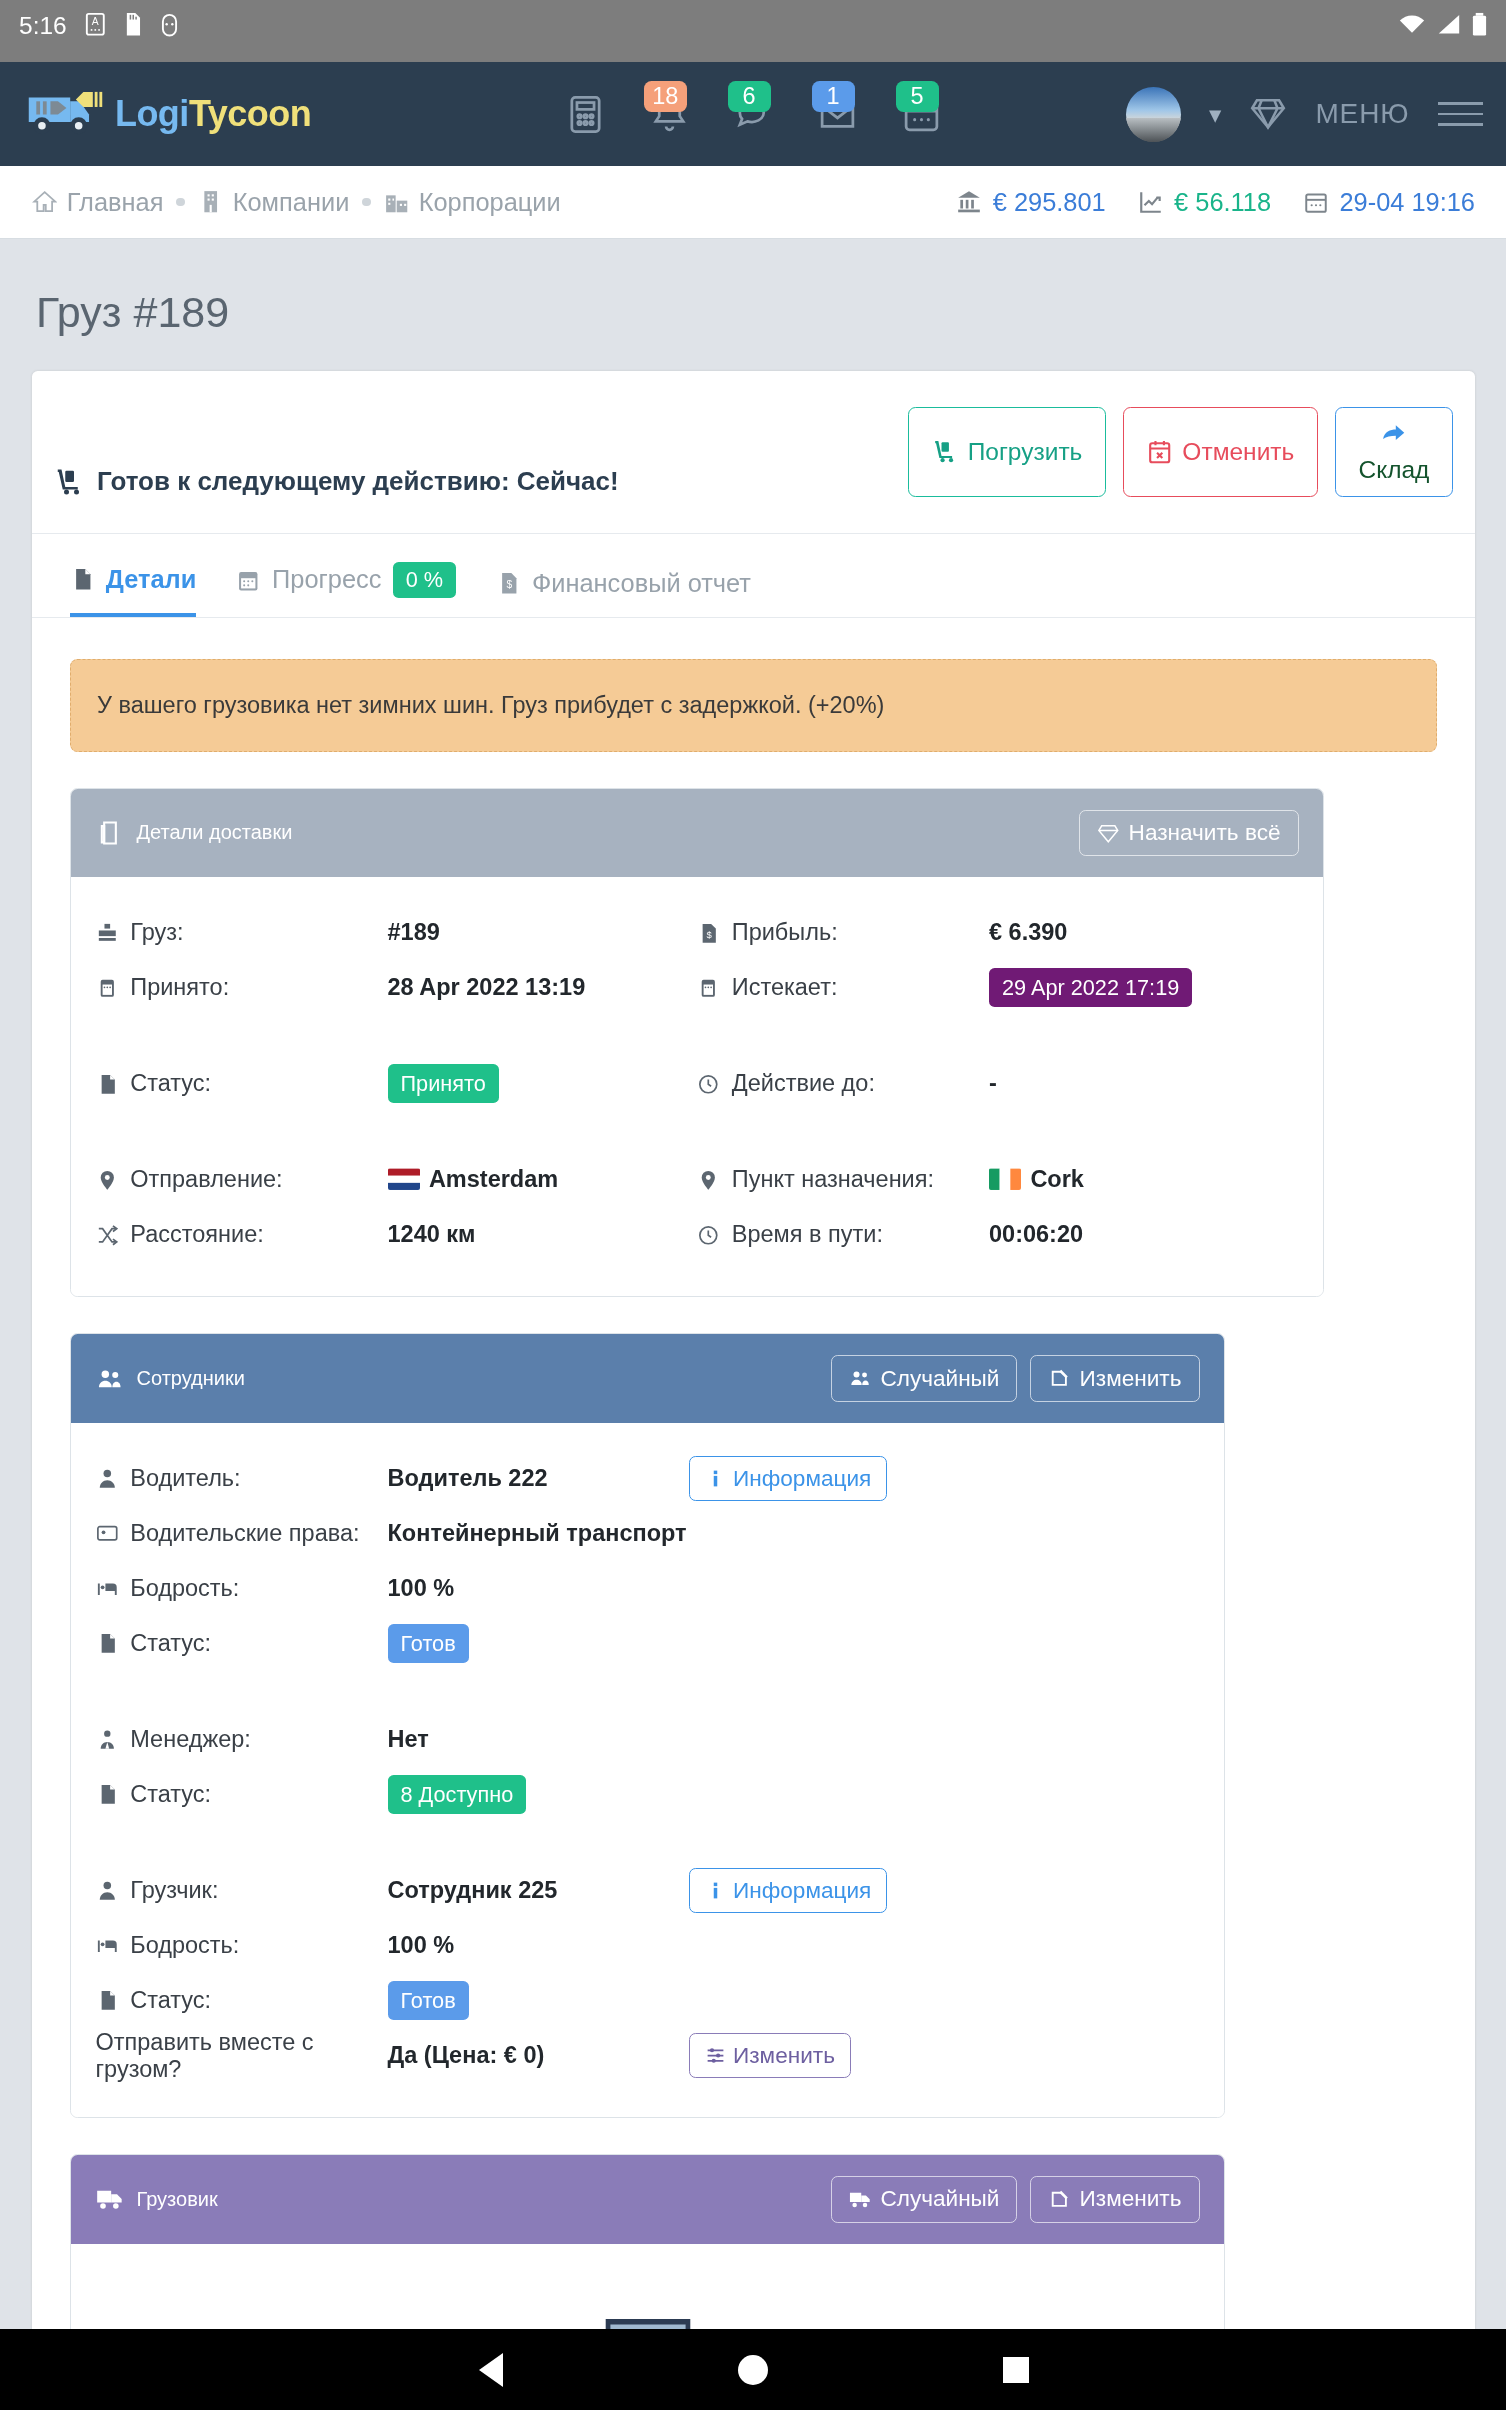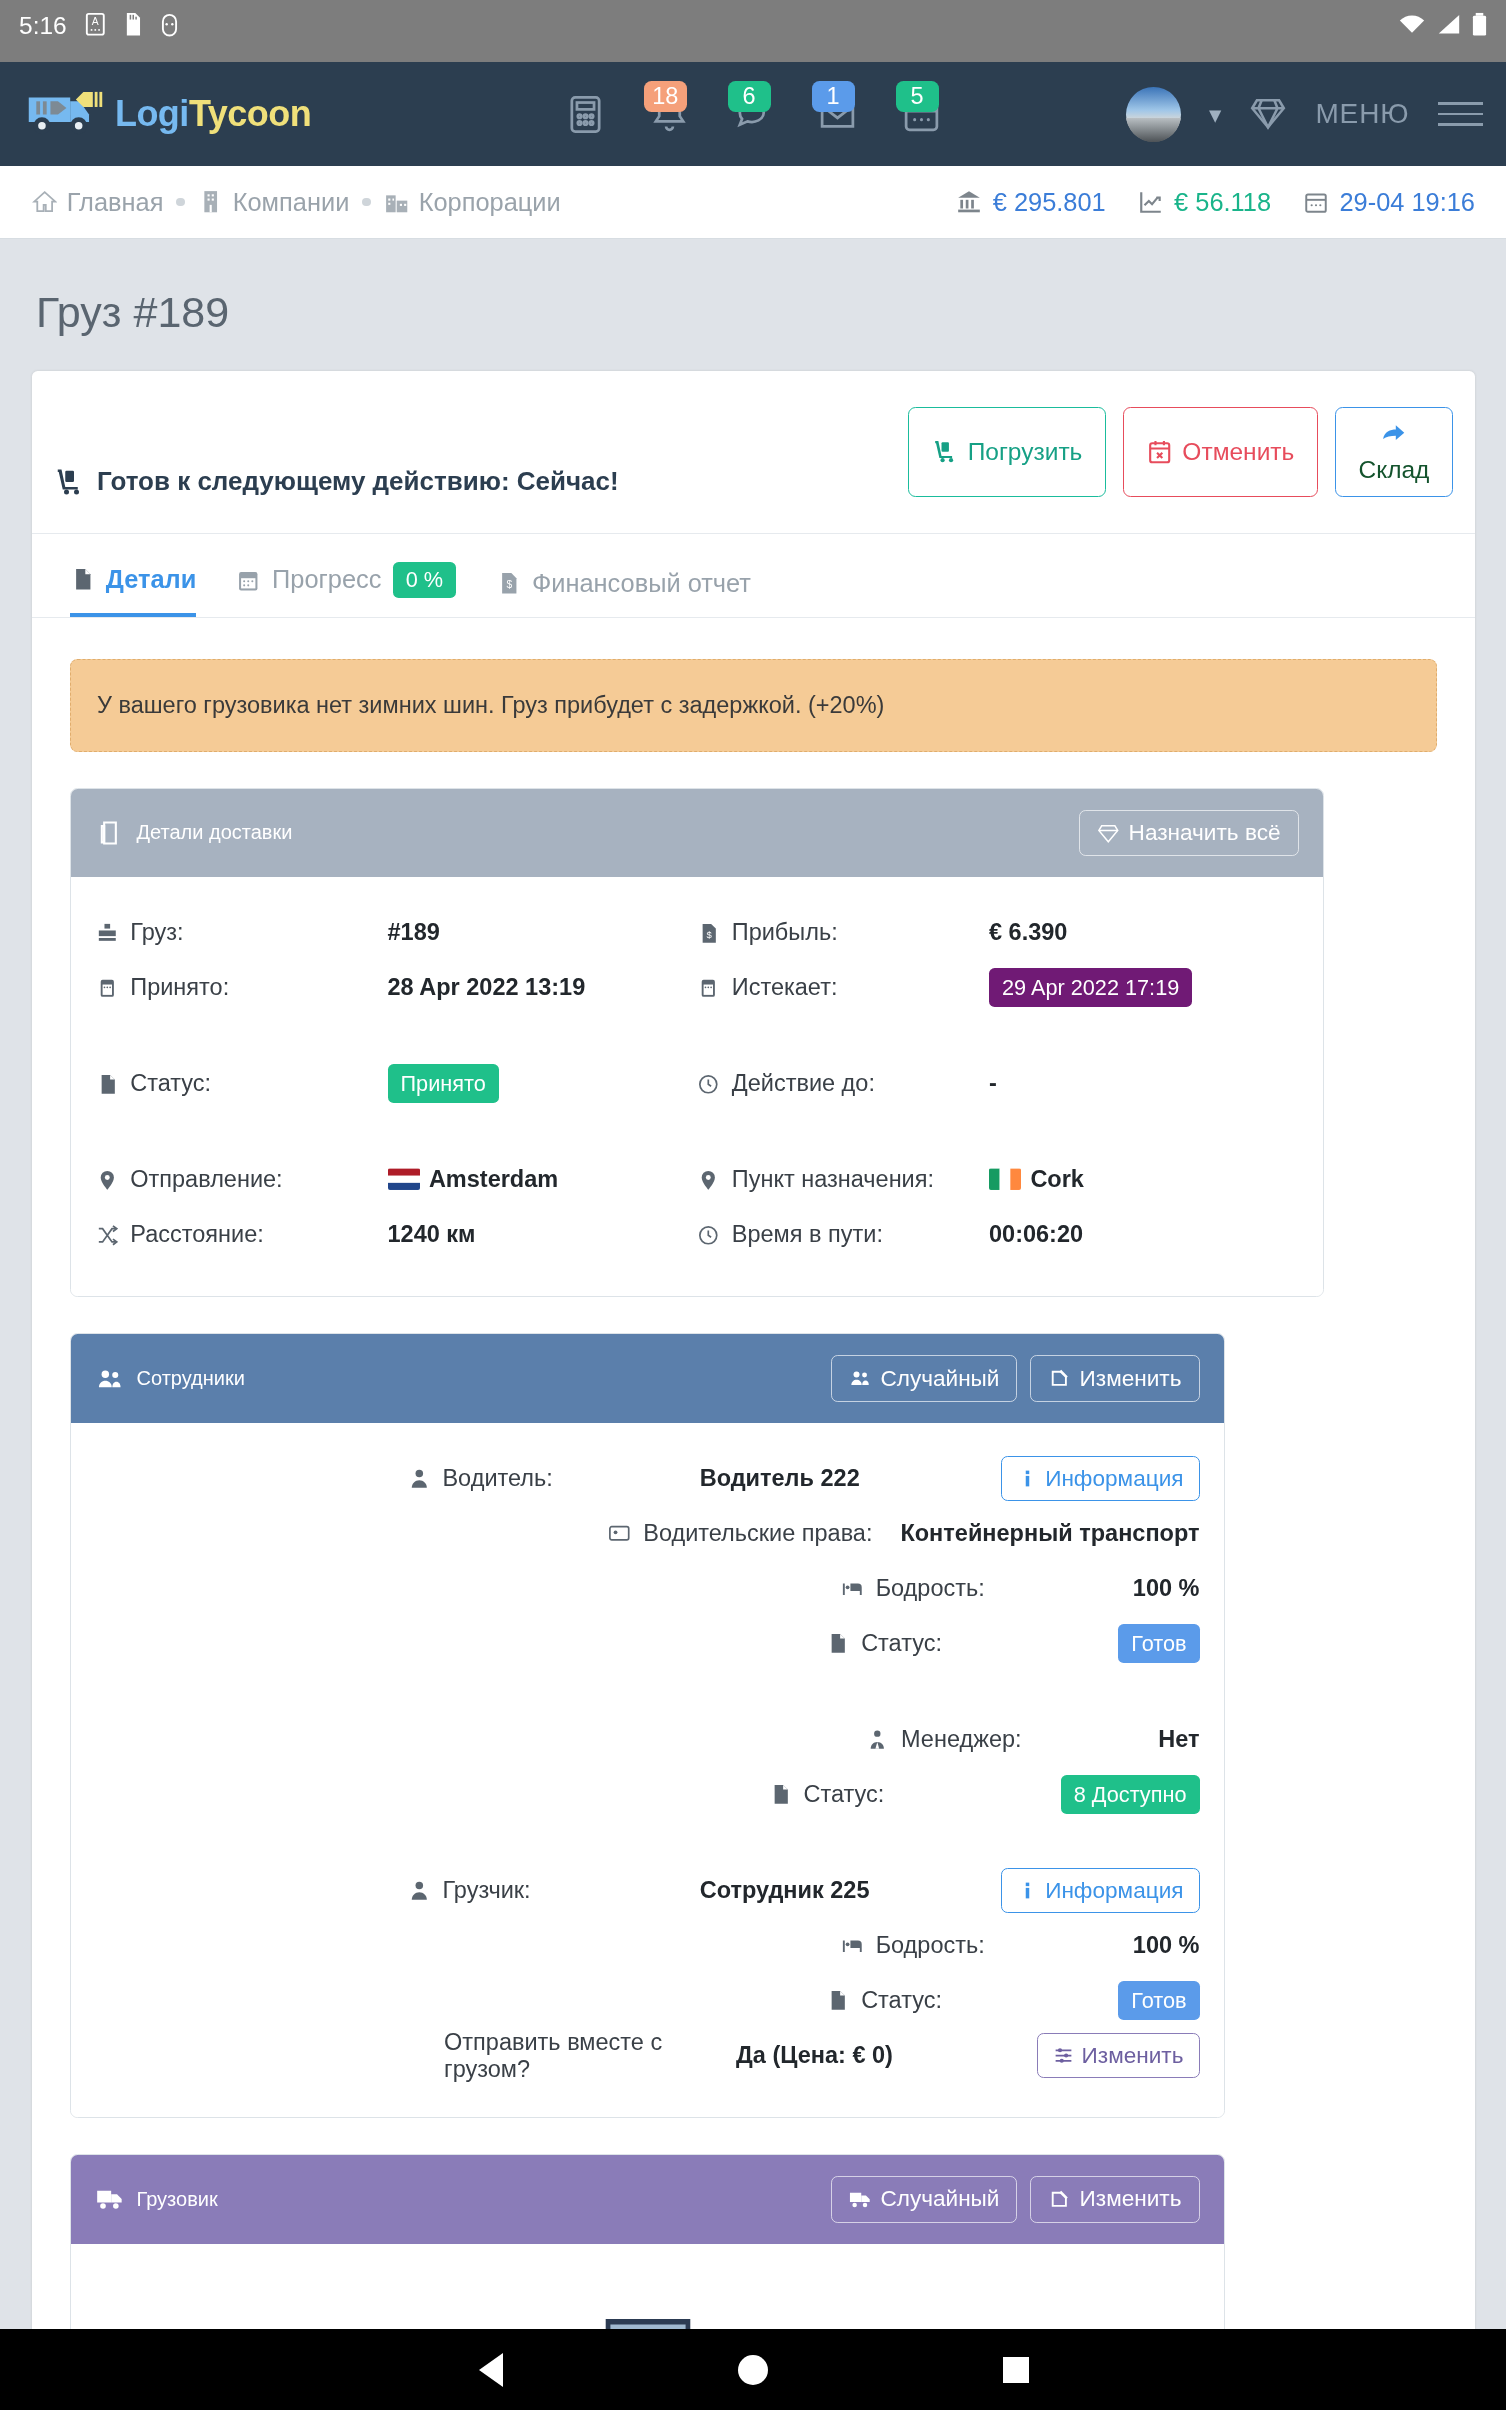--- a/index.html
+++ b/index.html
@@ -111,21 +111,21 @@
   .hbtn {
     display: flex; align-items: center; gap: 8.5px; border: 1.9px solid rgba(255,255,255,.65);
     color: #fff; background: transparent; border-radius: 6.6px; padding: 9.4px 17px;
     font-size: 22.6px; cursor: pointer;
   }
   .hbtn svg { width: 22.6px; height: 22.6px; fill: #fff; }
   .hd-grey { background: #a7b2c0; }
   .hd-blue { background: #5b7fab; }
   .hd-purple { background: #8a7cb8; }
   .card-body { background: #fff; padding: 28px 24.5px 34px 24.5px; }
-  .row { display: flex; align-items: center; min-height: 55px; justify-content: flex-end; }
+  .row { display: flex; align-items: center; min-height: 55px; }
   .col { display: flex; align-items: center; width: 50%; }
   .lbl { display: flex; align-items: center; gap: 12.2px; font-size: 23.5px; color: #3a4047; width: 292px; }
   .lbl svg { width: 22.6px; height: 22.6px; fill: #5c6670; flex: none; }
   .val { font-size: 23.5px; font-weight: bold; color: #22272c; }
   .gap { height: 41px; }
   .tag { color: #fff; font-size: 21.7px; padding: 6.6px 13px; border-radius: 5.6px; display: inline-block; }
   .tag-green { background: #1fc08a; }
   .tag-red { background: #701a75; }
   .tag-blue { background: #5b9bea; }
   .flag { width: 32px; height: 22.6px; display: inline-block; margin-right: 9.4px; vertical-align: -2.8px; border-radius: 1.9px; overflow: hidden; }

